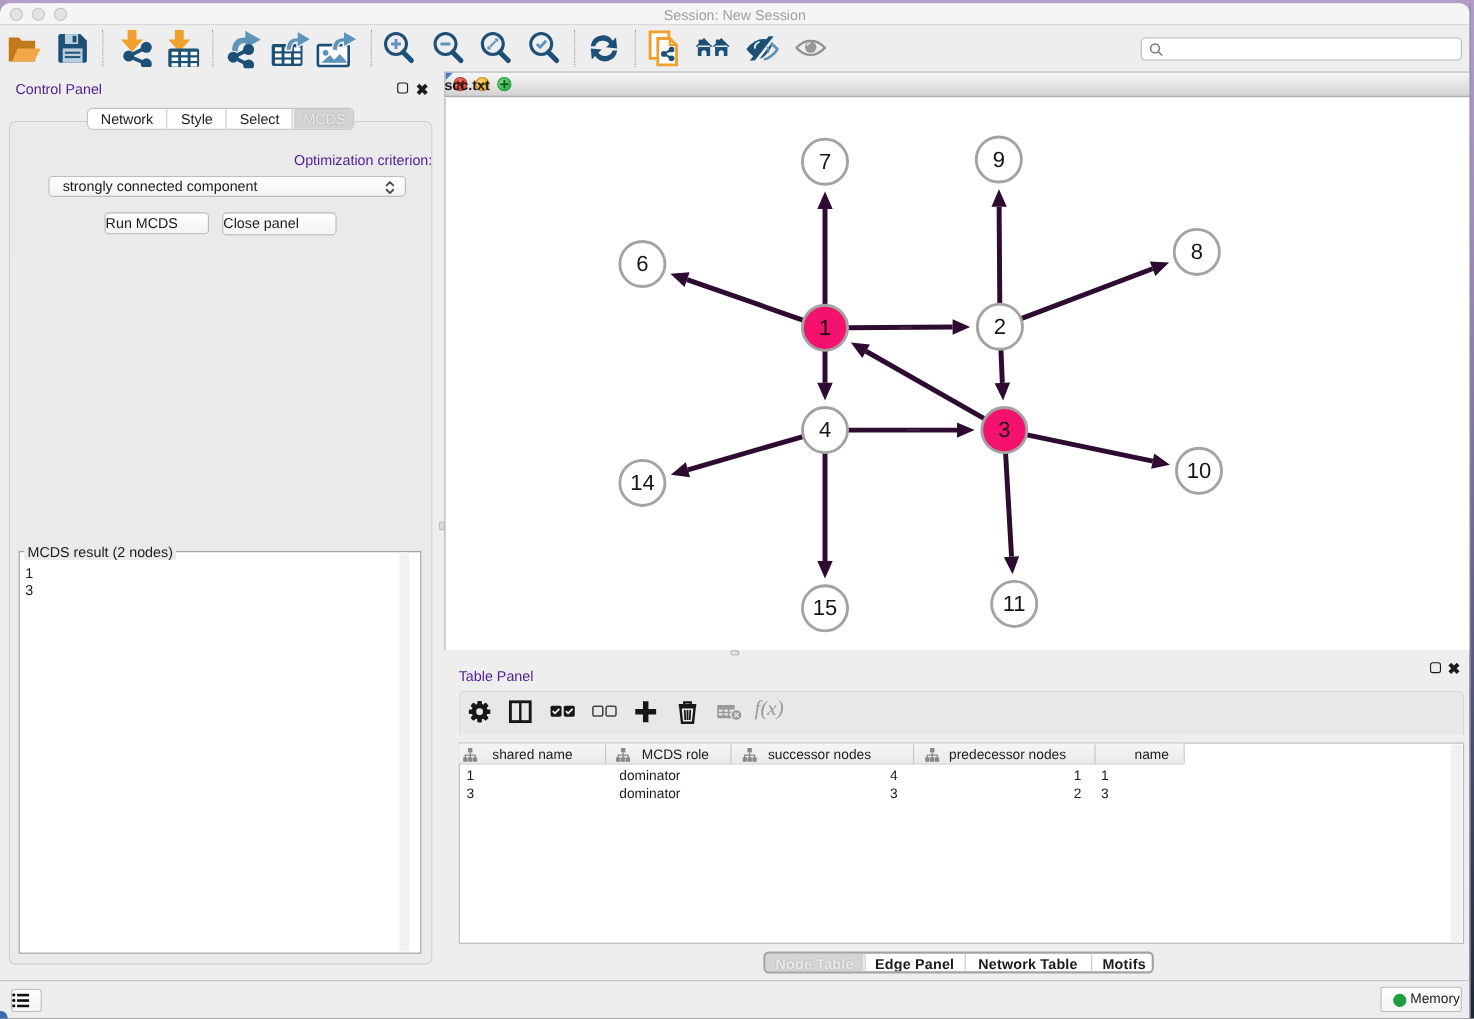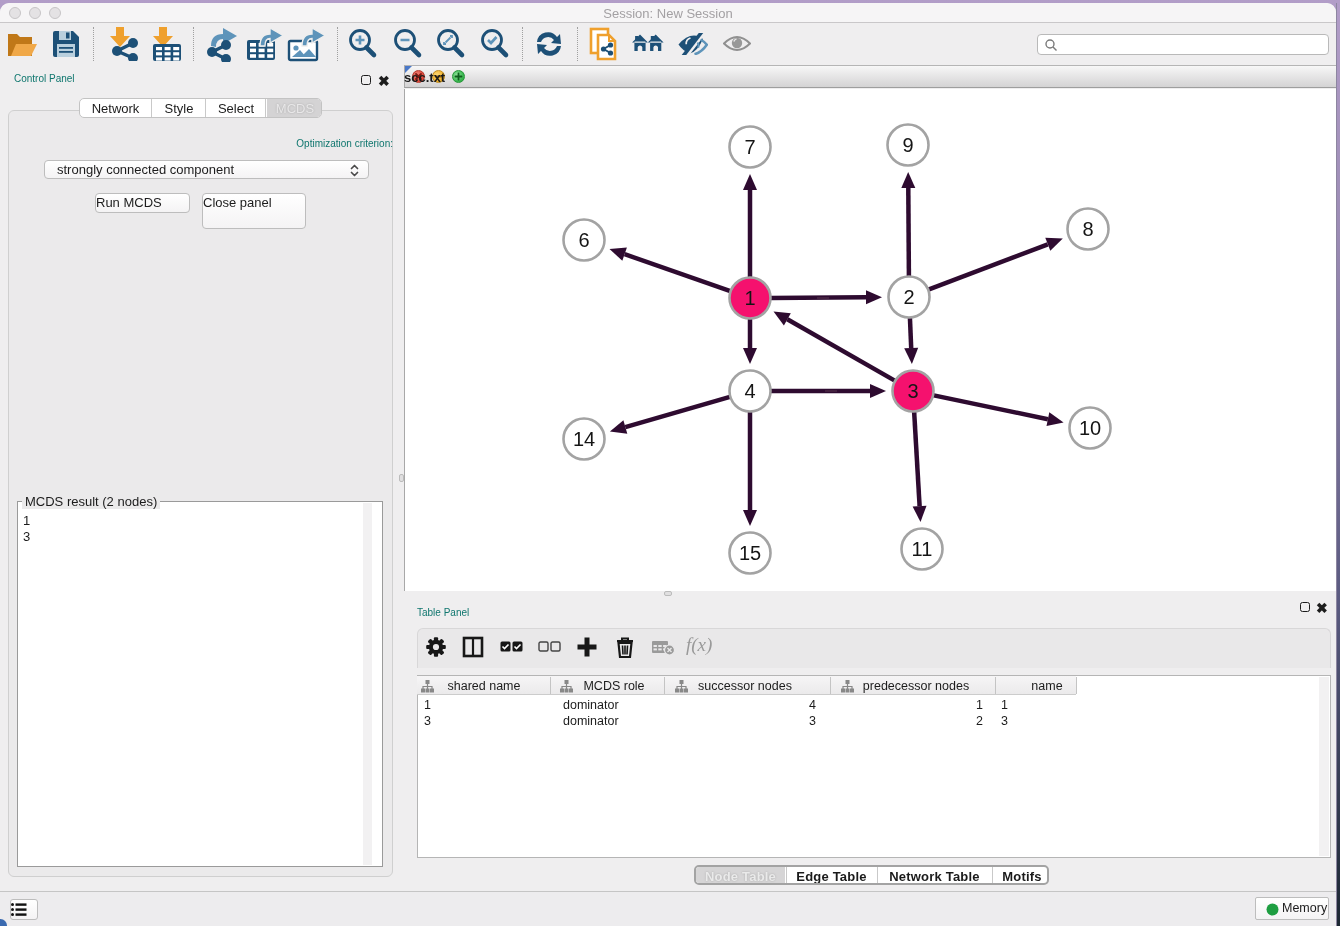--- a/index.html
+++ b/index.html
@@ -2,21 +2,21 @@
 <html><head><meta charset="utf-8"><style>*{margin:0;padding:0;box-sizing:border-box}
 html,body{width:1340px;height:926px;overflow:hidden}
 body{font-family:"Liberation Sans",sans-serif;background:linear-gradient(180deg,#b29dc8 0%,#9c8cb5 25%,#5a5a80 65%,#1c2733 100%);position:relative}
 #app{position:absolute;left:0;top:3px;width:1336px;height:923px;background:#efeeef;border-radius:9px 9px 0 0;overflow:hidden}
 #pg{position:absolute;left:0;top:-3px;width:1340px;height:926px}
 #titlebar{position:absolute;left:0;top:3px;width:1336px;height:20px;background:#f6f5f6;border-bottom:1px solid #c9c7c9;border-radius:9px 9px 0 0}
 .tl{position:absolute;top:6.5px;width:12px;height:12px;border-radius:50%;background:#e4e2e4;border:1px solid #c6c4c6}
 #titletext{position:absolute;top:6px;left:0;width:1336px;text-align:center;font-size:13px;color:#a3a0a3}
 .tsep{position:absolute;top:27px;height:34px;width:0;border-left:1px dotted #9f9f9f}
 #search{position:absolute;left:1037px;top:34px;width:292px;height:21px;background:#fff;border:1px solid #b9b9b9;border-radius:4px}
-.panelhead{position:absolute;font-size:10px;color:#0f766e}
+.panelhead{position:absolute;font-size:13px;color:#4c1d95}
 .floatbtn{position:absolute;width:10px;height:10px;border:1.6px solid #1c1c1c;border-radius:2.5px}
 .closex{position:absolute;font-size:14px;font-weight:bold;color:#1c1c1c;line-height:12px}
 #cp-content{position:absolute;left:8px;top:110px;width:385px;height:767px;background:#ebeaeb;border:1px solid #cfcfcf;border-radius:6px}
 #cp-tabs{position:absolute;left:79px;top:98px;width:243px;height:20px;border:1px solid #c3c3c3;border-radius:5px;background:#fff;overflow:hidden}
 .cptab{position:absolute;top:0;height:20px;font-size:13px;color:#1c1c1c;text-align:center;line-height:19px}
 .btn{position:absolute;background:linear-gradient(#ffffff,#f4f3f4);border:1px solid #bdbdbd;border-radius:4px;font-size:13px;color:#1c1c1c;text-align:left;line-height:18px}
 #mcdsbox{position:absolute;left:17px;top:501px;width:366px;height:366px;background:#fff;border:1px solid #9a9a9a}
 #mcdslegend{position:absolute;left:22px;top:494px;background:#ebeaeb;font-size:13px;color:#1c1c1c;padding:0 3px}
 #nettitle{position:absolute;left:404px;top:65px;width:936px;height:23px;background:linear-gradient(#f7f7f7,#d4d3d4);border-bottom:1px solid #9e9e9e;border-top:1px solid #b5b5b5;border-left:1px solid #a8a8a8}
 .mbtn{position:absolute;width:13px;height:13px;border-radius:50%}
@@ -176,21 +176,21 @@
     <div class="cptab" style="left:127px;width:59px;border-right:1px solid #c9c9c9">Select</div>
     <div class="cptab" style="left:187px;width:56px;background:#d4d3d4;color:#e9e8e9;text-shadow:0 0 2px #a5a5a5">MCDS</div>
   </div>
   <div class="panelhead" style="left:8px;top:138px;width:385px;text-align:right">Optimization criterion:</div>
   <div class="btn" style="left:44px;top:160px;width:325px;height:19px;text-align:left;padding-left:12px;border-radius:4px">strongly connected component
     <svg style="position:absolute;right:9px;top:3px" width="9" height="13" viewBox="0 0 9 13">
           <path d="M1.5 4.5 L4.5 1.5 L7.5 4.5 M1.5 8.5 L4.5 11.5 L7.5 8.5" fill="none" stroke="#4a4a4a" stroke-width="1.7" stroke-linecap="round" stroke-linejoin="round"></path>
         </svg>
   </div>
   <div class="btn" style="left:95px;top:193px;width:95px;height:20px">Run MCDS</div>
-  <div class="btn" style="left:202px;top:193px;width:104px;height:36px">Close panel</div>
+  <div class="btn" style="left:202px;top:193px;width:104px;height:21px">Close panel</div>
   <div id="mcdsbox">
     <div style="position:absolute;left:5px;top:11px;font-size:13px;line-height:16.3px;color:#1c1c1c">1<br>3</div>
     <div style="position:absolute;right:10px;top:1px;width:9px;height:362px;background:#f2f1f2"></div>
   </div>
   <div id="mcdslegend">MCDS result (2 nodes)</div>
   <div class="grip" style="left:399px;top:474px;width:5px;height:8px"></div>
 
   <div id="nettitle"></div>
   <svg style="position:absolute;left:405px;top:66px" width="7" height="7" viewBox="0 0 7 7">
         <path d="M0 0 L7 0 L0 7 Z" fill="#4a78c8"></path>
@@ -363,21 +363,21 @@
       <div class="cell" style="left:563px;top:698px">dominator</div>
       <div class="cell" style="left:563px;top:714px">dominator</div>
       <div class="cell" style="left:740px;top:698px;width:76px;text-align:right">4</div>
       <div class="cell" style="left:740px;top:714px;width:76px;text-align:right">3</div>
       <div class="cell" style="left:905px;top:698px;width:78px;text-align:right">1</div>
       <div class="cell" style="left:905px;top:714px;width:78px;text-align:right">2</div>
       <div class="cell" style="left:1001px;top:698px">1</div>
       <div class="cell" style="left:1001px;top:714px">3</div>
   <div id="btabs">
     <div class="btab" style="left:0;width:89px;background:#d6d5d6;color:#eaeaea;text-shadow:0 0 2px #a5a5a5">Node Table</div>
-    <div class="btab" style="left:90px;width:90px;border-left:1px solid #c9c9c9">Edge Table</div>
+    <div class="btab" style="left:90px;width:90px;border-left:1px solid #c9c9c9">Edge Panel</div>
     <div class="btab" style="left:181px;width:114px;border-left:1px solid #c9c9c9">Network Table</div>
     <div class="btab" style="left:296px;width:59px;border-left:1px solid #c9c9c9">Motifs</div>
   </div>
   <div id="statusbar"></div>
   <div class="btn" style="left:10px;top:899px;width:28px;height:21px;border-radius:3px"><svg width="16" height="13" viewBox="0 0 16 13" style="margin-top:3px">
           <g fill="#111">
             <circle cx="1.5" cy="1.5" r="1.5"></circle>
             <circle cx="1.5" cy="6.5" r="1.5"></circle>
             <circle cx="1.5" cy="11.5" r="1.5"></circle>
             <rect x="4.5" y="0.4" width="11" height="2.4"></rect>

